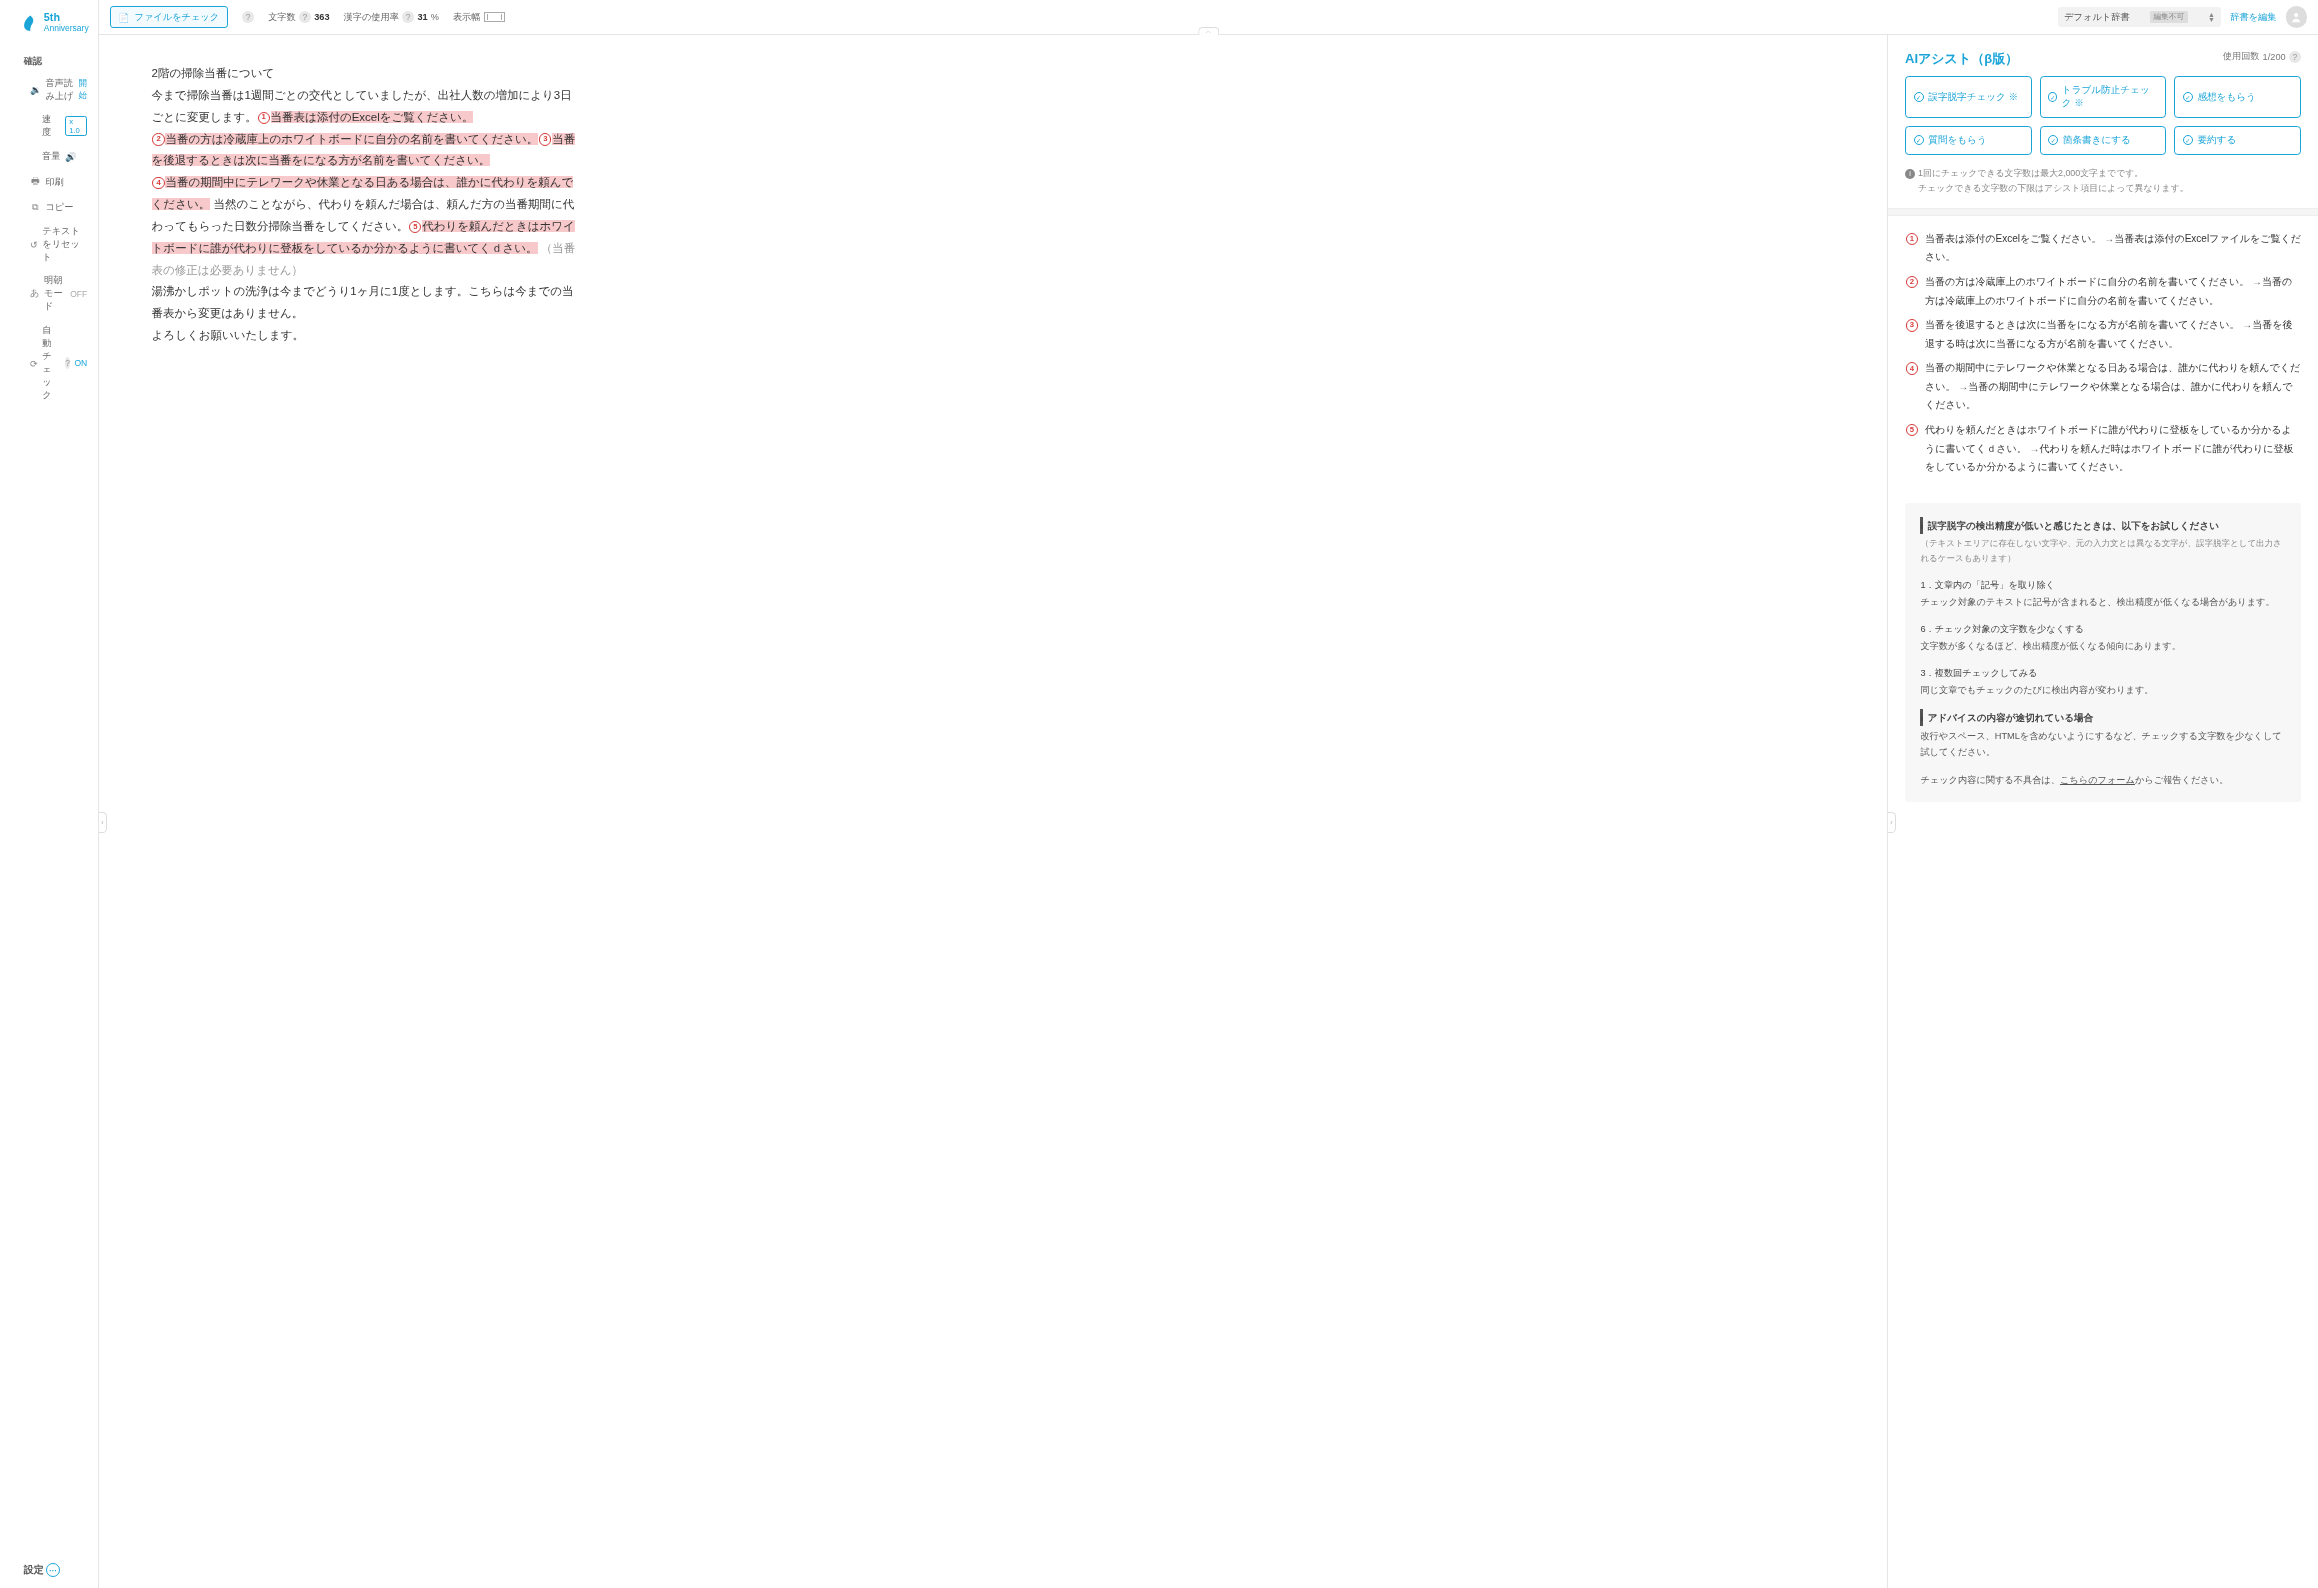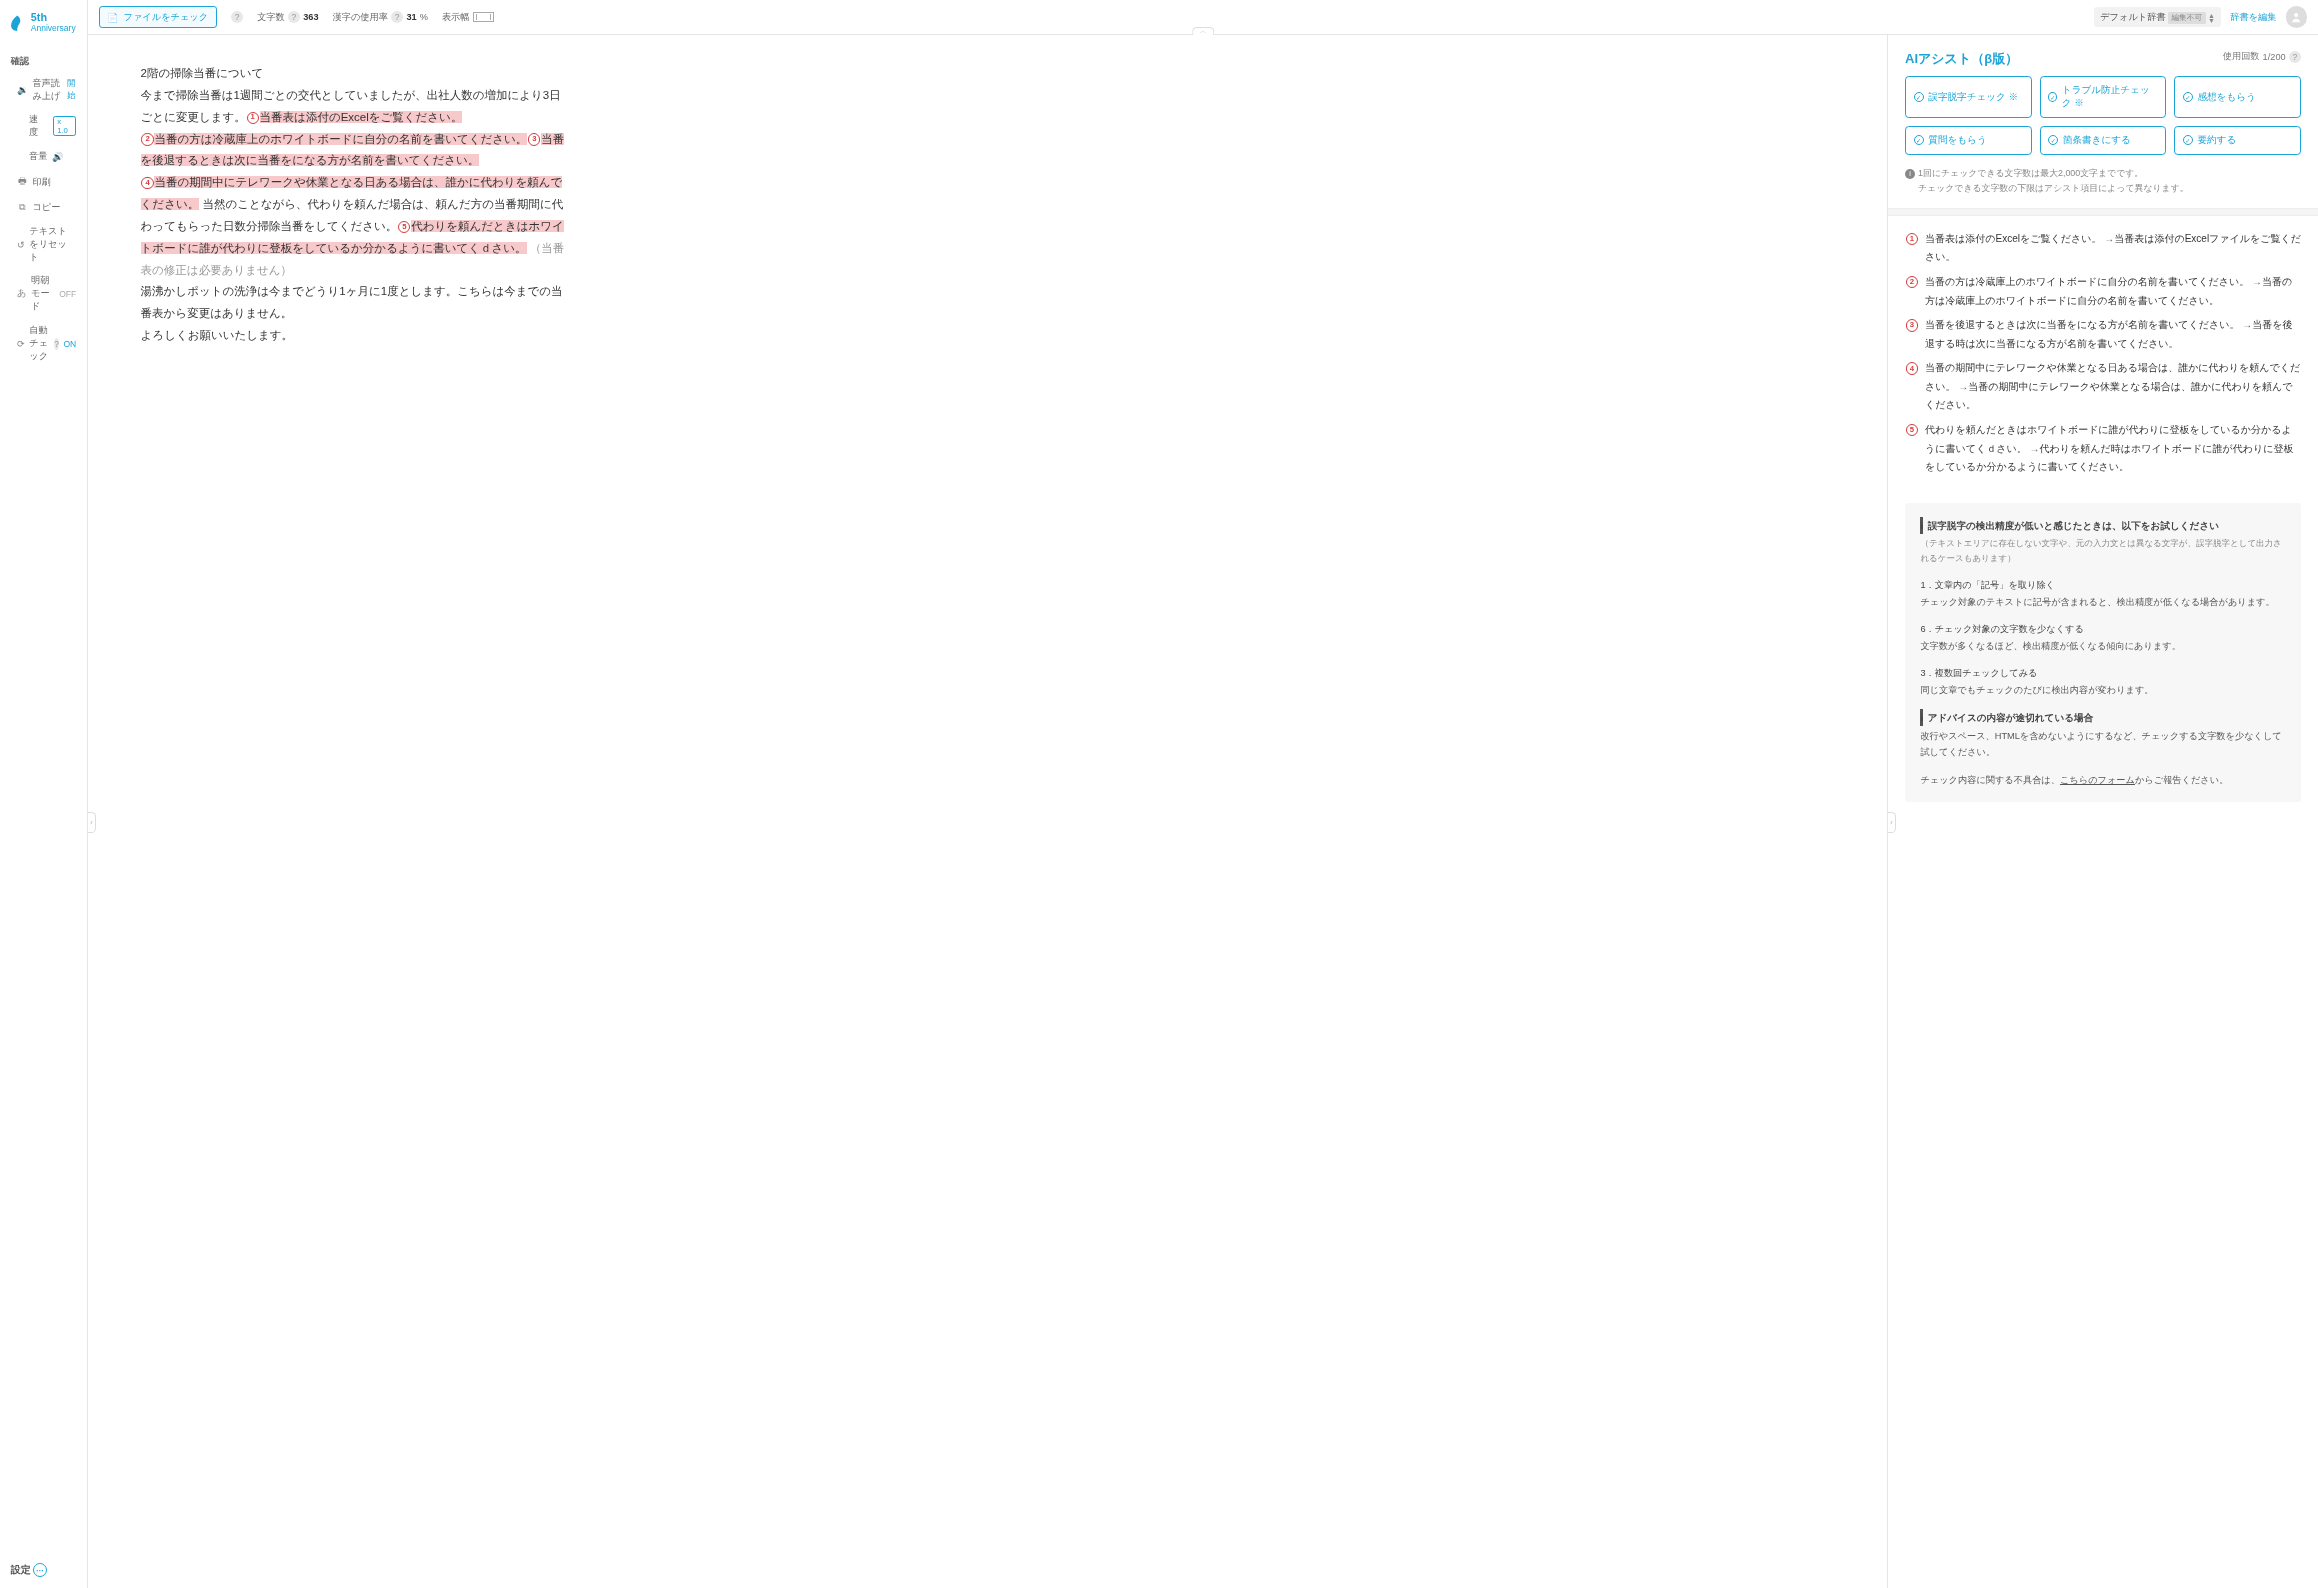--- a/index.html
+++ b/index.html
@@ -1,20 +1,20 @@
 <!DOCTYPE html>
 <html style="font-size:12.3px"><head>
 <meta charset="utf-8">
 <style>
 * { margin: 0; padding: 0; box-sizing: border-box; font-family: -apple-system, "Hiragino Sans", "Hiragino Kaku Gothic ProN", "Meiryo", sans-serif; }
 body { background: #fff; color: #333; font-size: 10px; }
 .app { display: flex; height: 100vh; width: 100%; }
 
 
-.sidebar { width: 88px; border-right: 0.8px solid #e5e5e5; display: flex; flex-direction: column; background: #fff; }
+.sidebar { width: 99px; border-right: 0.8px solid #e5e5e5; display: flex; flex-direction: column; background: #fff; padding-left: 13px; }
 .logo-area { padding: 12.3px 7.7px 14px; display: flex; align-items: center; gap: 4.6px; }
 .leaf-icon { width: 18.5px; height: 18.5px; fill: #1aa4d8; }
 .anniv { color: #1aa4d8; font-size: 8.5px; line-height: 1.1; }
 .anniv .big { font-size: 10.8px; font-weight: bold; }
 .nav-item { padding: 9.2px 10.8px; display: flex; align-items: center; gap: 6.2px; cursor: pointer; color: #555; font-size: 10px; }
 .nav-item .dot { width: 6.2px; height: 6.2px; border-radius: 50%; border: 1.2px solid #bbb; flex-shrink: 0; }
 .nav-item.active { color: #1aa4d8; }
 .nav-item.active .dot { border-color: #1aa4d8; background: #1aa4d8; }
 .sec-label { padding: 7.7px 10.8px 3.1px; font-size: 9.2px; color: #666; font-weight: bold; }
 .sub-item { padding: 5.4px 10.8px 5.4px 17px; display: flex; align-items: center; gap: 4.6px; font-size: 9.2px; color: #666; cursor: pointer; }
@@ -33,21 +33,21 @@
 .file-check-btn { border: 0.8px solid #1aa4d8; color: #1aa4d8; background: #f4fbfe; border-radius: 3.1px; padding: 3.8px 7.7px; display: flex; align-items: center; gap: 4.6px; font-size: 9.2px; cursor: pointer; }
 .help-q { width: 12.3px; height: 12.3px; border-radius: 50%; background: #e8e8e8; color: #999; font-size: 8.5px; display: inline-flex; align-items: center; justify-content: center; }
 .stat { font-size: 9.2px; color: #666; display: flex; align-items: center; gap: 3.1px; }
 .stat .val { color: #333; font-weight: bold; }
 .width-toggle { width: 21.6px; height: 10.8px; border: 0.8px solid #aaa; position: relative; }
 .width-toggle::before, .width-toggle::after { content: ""; position: absolute; top: 1.5px; bottom: 1.5px; width: 0.8px; background: #aaa; }
 .width-toggle::before { left: 2.3px; } .width-toggle::after { right: 2.3px; }
 .tab-handle { position: absolute; left: 50%; bottom: -0.8px; transform: translateX(-50%); width: 21.6px; height: 7.7px; border: 0.8px solid #ddd; border-bottom: none; border-radius: 4.6px 4.6px 0 0; background: #fff; font-size: 6.2px; color: #aaa; text-align: center; line-height: 6.2px; }
 
 .topbar-right { margin-left: auto; display: flex; align-items: center; gap: 9.2px; }
-.dict-select { display: flex; align-items: flex-end; gap: 2px; background: #f2f2f2; border-radius: 3.1px; padding: 3.1px 6.2px; font-size: 9.2px; color: #555; }
+.dict-select { display: flex; align-items: center; gap: 20px; background: #f2f2f2; border-radius: 3.1px; padding: 3.1px 6.2px; font-size: 9.2px; color: #555; }
 .dict-badge { background: #ddd; color: #888; font-size: 7.7px; padding: 0.8px 3.8px; border-radius: 1.5px; }
 .dict-chevrons { color: #888; font-size: 7px; line-height: 5.4px; }
 .edit-dict { color: #1aa4d8; font-size: 9.2px; cursor: pointer; }
 .avatar { width: 21.6px; height: 21.6px; border-radius: 50%; background: #ddd; display: flex; align-items: center; justify-content: center; color: #fff; }
 
 .workspace { flex: 1; display: flex; min-height: 0; }
 
 .editor-pane { flex: 1; padding: 28px 21.6px; overflow: auto; position: relative; }
 .editor-pane .collapse-left { position: absolute; left: -0.8px; top: 50%; width: 9.2px; height: 21.6px; border: 0.8px solid #ddd; border-left: none; border-radius: 0 4.6px 4.6px 0; background: #fff; font-size: 7px; color: #aaa; display: flex; align-items: center; justify-content: center; }
 .doc-text { font-size: 11.5px; line-height: 1.9; color: #333; max-width: 431px; margin-left: 31px; }

